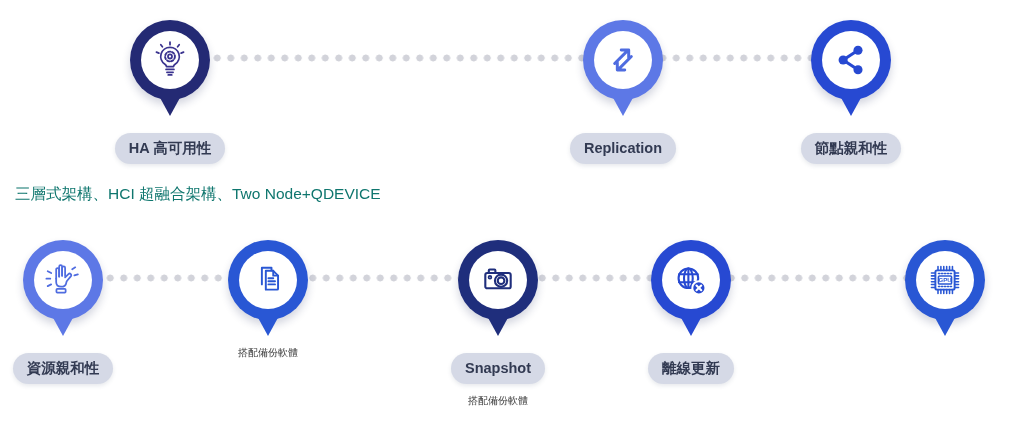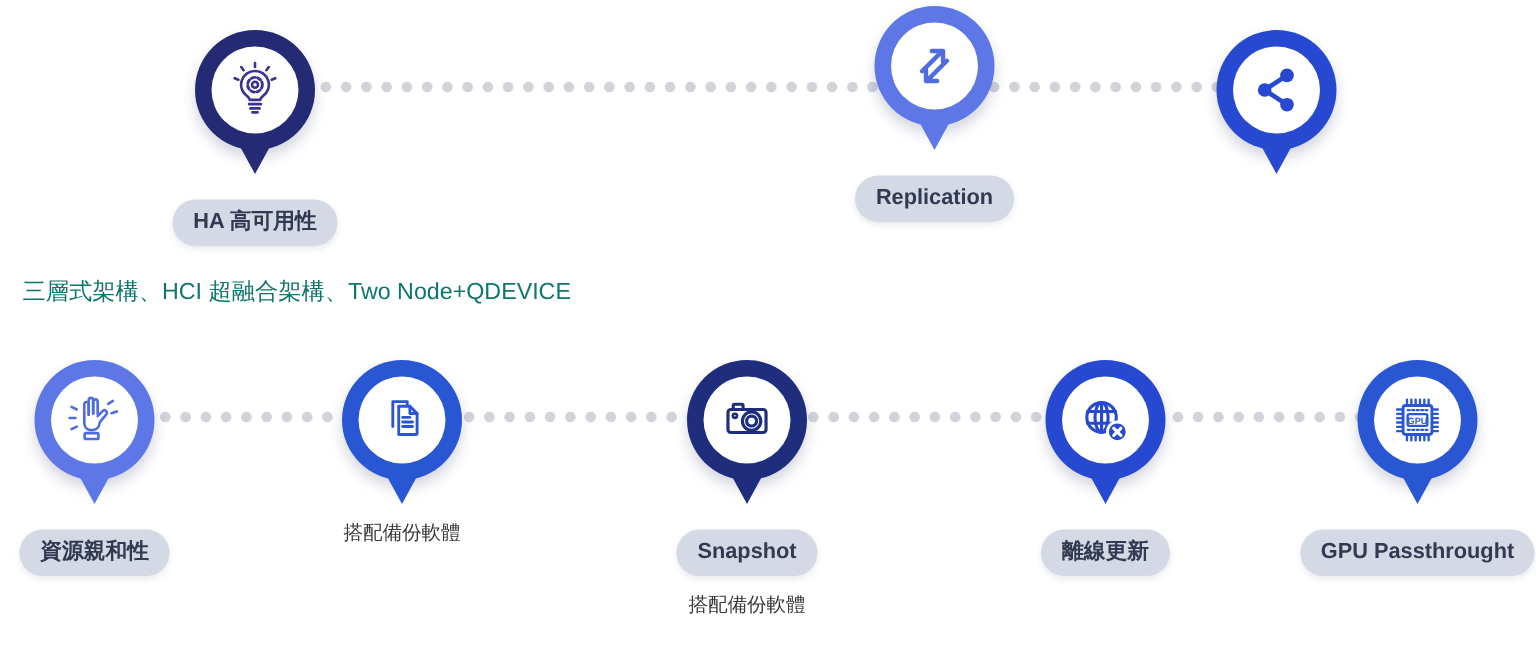--- a/index.html
+++ b/index.html
@@ -31,21 +31,21 @@
     border-left:12px solid transparent;border-right:12px solid transparent;
     border-top:22px solid #333;
   }
   .pill{
     background:#d5d9e6;color:#323a52;font-weight:bold;font-size:14.5px;line-height:1;
     padding:8px 14px;border-radius:16px;white-space:nowrap;margin-top:17px;
     box-shadow:0 2px 4px rgba(60,70,110,.12);
   }
   .row2 .pill{}
   .sub{
-    margin-top:10px;font-size:13px;color:#383838;white-space:nowrap;
+    margin-top:10px;font-size:10px;color:#383838;white-space:nowrap;
   }
   .divider-note{
     position:absolute;left:15px;top:184px;font-size:15.5px;color:#0f766e;z-index:2;white-space:nowrap;
   }
   .ic{fill:none;stroke-linecap:round;stroke-linejoin:round;}
 </style>
 </head>
 <body>
 
 <div class="stage">
@@ -63,21 +63,21 @@
           <circle cx="24" cy="20" r="5.6" stroke-width="2.2" stroke-dasharray="2.6 2.1"></circle>
           <circle cx="24" cy="20" r="2.3"></circle>
         </svg>
       </div>
     </div>
     <div class="pin-tail" style="border-top-color: rgb(36, 42, 116);"></div>
     <div class="pill">HA 高可用性</div>
   </div>
 
 
-  <div class="marker" style="left:538px;top:4px;">
+  <div class="marker" style="left:538px;top:20px;">
     <div class="pin-circle" style="background: rgb(93, 120, 230);">
       <div class="pin-inner" style="color: rgb(79, 108, 224);">
         <svg viewBox="0 0 48 48" class="ic" stroke="currentColor" stroke-width="3.4" stroke-linecap="butt" stroke-linejoin="miter">
           <path d="M14.5,28 L29.5,13 M22,12.5 H30.5 V21"></path>
           <path d="M33.5,20 L18.5,35 M26,35.5 H17.5 V27"></path>
         </svg>
       </div>
     </div>
     <div class="pin-tail" style="border-top-color: rgb(93, 120, 230);"></div>
     <div class="pill">Replication</div>
@@ -88,20 +88,21 @@
       <div class="pin-inner" style="color: rgb(39, 73, 210);">
         <svg viewBox="0 0 48 48">
           <path d="M15,24 L32,12.8 M15,24 L32,35.2" fill="none" stroke="currentColor" stroke-width="3.6"></path>
           <circle cx="15" cy="24" r="5.2" fill="currentColor"></circle>
           <circle cx="32" cy="12.8" r="5.2" fill="currentColor"></circle>
           <circle cx="32" cy="35.2" r="5.2" fill="currentColor"></circle>
         </svg>
       </div>
     </div>
     <div class="pin-tail" style="border-top-color: rgb(39, 73, 210);"></div>
+    <div class="pill">節點親和性</div>
   </div>
 
   <div class="divider-note">三層式架構、HCI 超融合架構、Two Node+QDEVICE</div>
 
   <div class="marker row2" style="left:-22px;top:240px;">
     <div class="pin-circle" style="background: rgb(93, 120, 230);">
       <div class="pin-inner" style="color: rgb(79, 108, 224);">
         <svg viewBox="0 0 48 48" class="ic" stroke="currentColor" stroke-width="2">
           <path d="M6.5,14 l4,2 M5,22.5 h4.5 M6.5,31 l4,-2 M38,9.5 l-3.5,2.2 M41,17.5 l-4,1.3"></path>
           <path d="M16.2,22.5 V12 a1.7,1.7 0 0 1 3.4,0 v8"></path>
@@ -141,21 +142,21 @@
           <circle cx="27.5" cy="24.8" r="3.8"></circle>
           <circle cx="14.8" cy="20.8" r="1.6" stroke-width="2"></circle>
         </svg>
       </div>
     </div>
     <div class="pin-tail" style="border-top-color: rgb(31, 46, 124);"></div>
     <div class="pill">Snapshot</div>
     <div class="sub">搭配備份軟體</div>
   </div>
 
-  <div class="marker row2" style="left:652px;top:240px;text-align:center;">
+  <div class="marker row2" style="left:606px;top:240px;text-align:center;">
     <div class="pin-circle" style="background: rgb(39, 73, 210);">
       <div class="pin-inner" style="color: rgb(39, 73, 210);">
         <svg viewBox="0 0 48 48" class="ic" stroke="currentColor" stroke-width="2.4">
           <circle cx="21" cy="22" r="11.2"></circle>
           <ellipse cx="21" cy="22" rx="5" ry="11.2"></ellipse>
           <path d="M21,10.8 V33.2 M10.3,17.5 H31.7 M10.3,26.5 H31.7"></path>
           <circle cx="33" cy="33" r="7.5" fill="currentColor" stroke="#ffffff" stroke-width="2.2"></circle>
           <path d="M30.3,30.3 l5.4,5.4 M35.7,30.3 l-5.4,5.4" stroke="#ffffff" stroke-width="2.4"></path>
         </svg>
       </div>
@@ -173,16 +174,15 @@
                    M8.5,16 H13 M8.5,19.3 H13 M8.5,22.6 H13 M8.5,25.9 H13 M8.5,29.2 H13 M8.5,32.5 H13
                    M35,16 H39.5 M35,19.3 H39.5 M35,22.6 H39.5 M35,25.9 H39.5 M35,29.2 H39.5 M35,32.5 H39.5"></path>
           <rect x="13" y="13" width="22" height="22" rx="2"></rect>
           <path stroke-width="1.6" stroke-dasharray="1.6 1.8" d="M16.5,16.5 h15 M16.5,31.5 h15"></path>
           <rect x="16.5" y="19.5" width="15" height="9" rx="1.2" stroke-width="1.8"></rect>
           <text x="24" y="26.8" text-anchor="middle" font-size="7" font-weight="bold" fill="currentColor" stroke="none">GPU</text>
         </svg>
       </div>
     </div>
     <div class="pin-tail" style="border-top-color: rgb(41, 87, 212);"></div>
-    <div class="pill">GPU Passthrought</div>
   </div>
 
 </div>
 
 </body></html>

